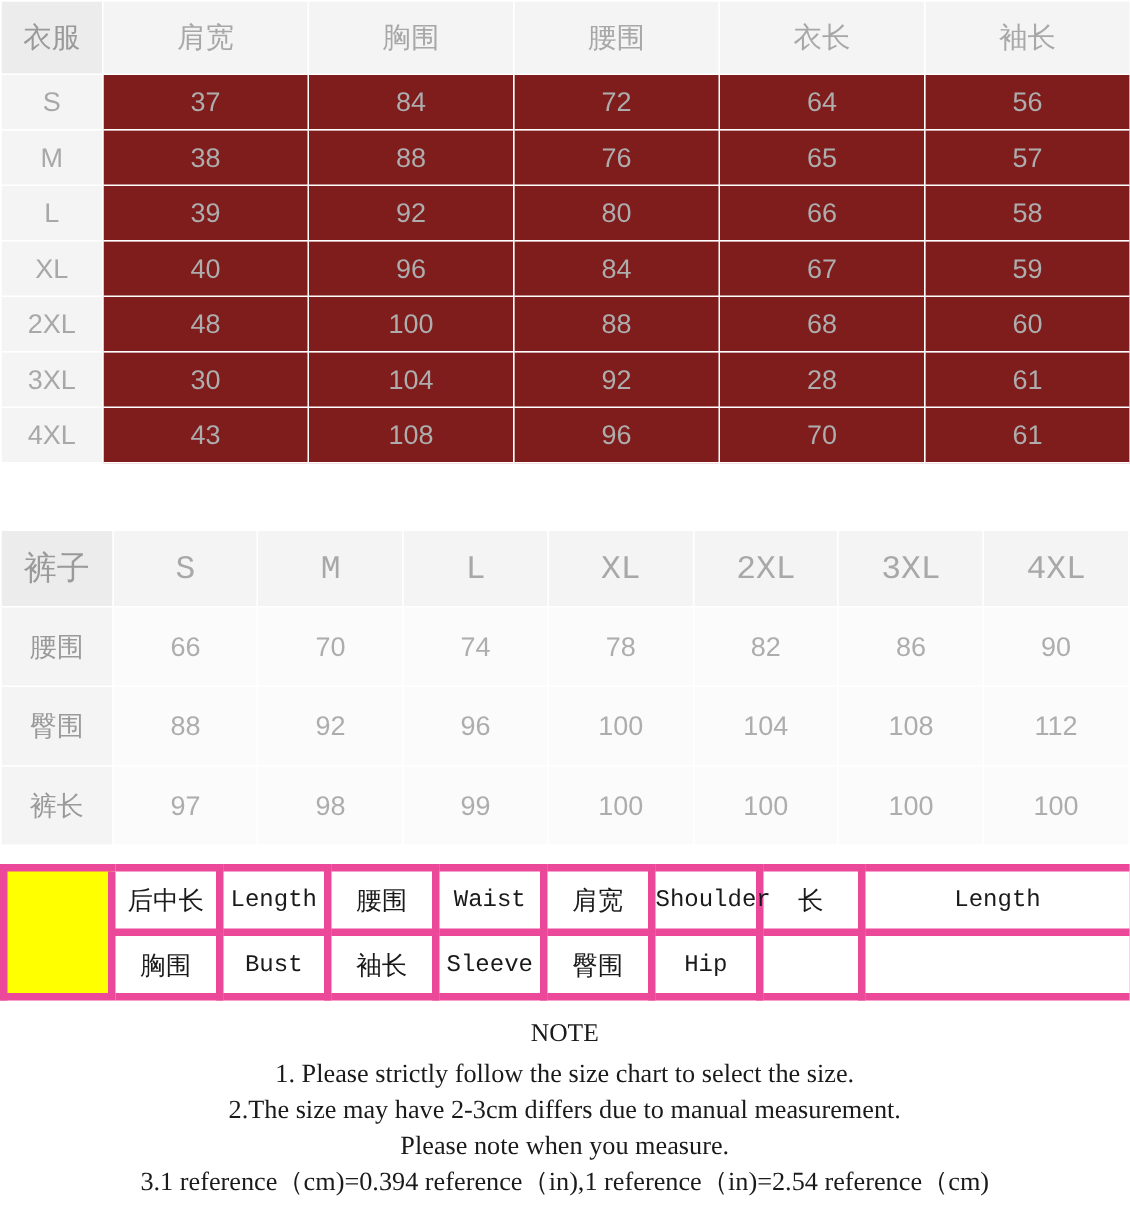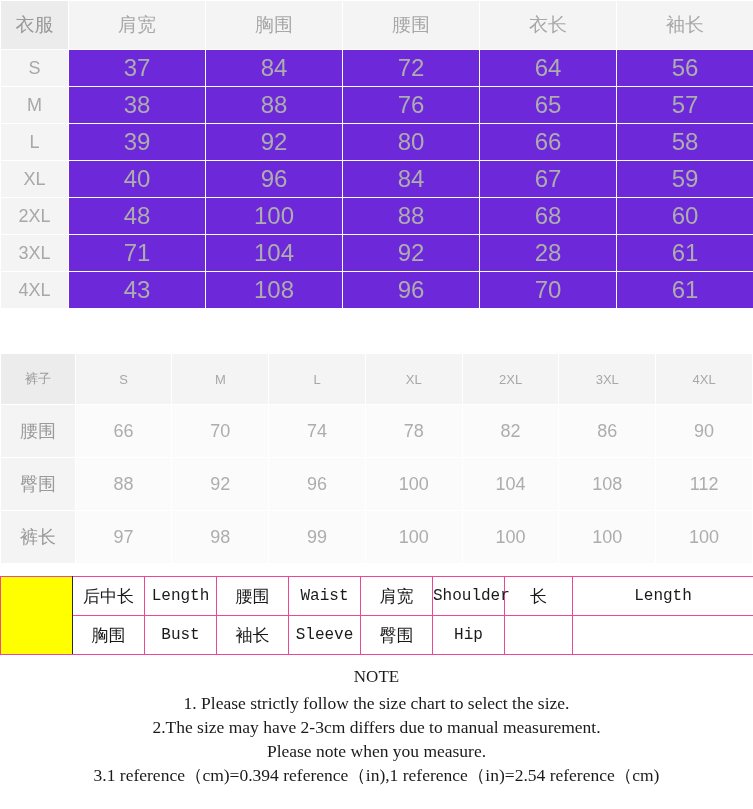--- a/index.html
+++ b/index.html
@@ -40,41 +40,42 @@
     background: #f4f4f4;
     color: #a8a8a8;
     font-size: 19px;
   }
   .tops-table .hdr-row td.corner {
     background: #ececec;
     color: #9a9a9a;
   }
   .tops-table .body-row td {
     height: 36px;
-    font-size: 24px;
-    background: #6d28d9;
+    font-size: 18px;
+    background: #7f1d1d;
     color: #adadad;
   }
   .tops-table .body-row td.rowhdr {
     background: #f4f4f4;
     color: #a8a8a8;
     font-size: 18px;
   }
 
   .gap {
     height: 44px;
     background: #ffffff;
   }
 
   
   .bottoms-table .hdr-row td {
     height: 50px;
     background: #f4f4f4;
     color: #a8a8a8;
-    font-size: 13px;
+    font-size: 22px;
+    font-family: Liberation Mono, monospace;
   }
   .bottoms-table .hdr-row td.corner {
     background: #ececec;
     color: #9a9a9a;
   }
   .bottoms-table .body-row td {
     height: 52px;
     font-size: 18px;
     background: #fbfbfb;
     color: #adadad;
@@ -91,21 +92,21 @@
   }
 
   
   table.legend-table {
     border-collapse: collapse;
     width: 753px;
     table-layout: fixed;
     margin: 0;
   }
   table.legend-table td {
-    border: 1px solid #ec4899;
+    border: 5px solid #ec4899;
     height: 38px;
     text-align: center;
     color: #1a1a1a;
     font-size: 16px;
     font-family: "Liberation Mono", monospace;
     padding: 0;
   }
   table.legend-table td.cn {
     font-family: "Liberation Sans", sans-serif;
     font-size: 17px;
@@ -194,21 +195,21 @@
     <tr class="body-row">
       <td class="rowhdr">2XL</td>
       <td>48</td>
       <td>100</td>
       <td>88</td>
       <td>68</td>
       <td>60</td>
     </tr>
     <tr class="body-row">
       <td class="rowhdr">3XL</td>
-      <td>71</td>
+      <td>30</td>
       <td>104</td>
       <td>92</td>
       <td>28</td>
       <td>61</td>
     </tr>
     <tr class="body-row">
       <td class="rowhdr">4XL</td>
       <td>43</td>
       <td>108</td>
       <td>96</td>

